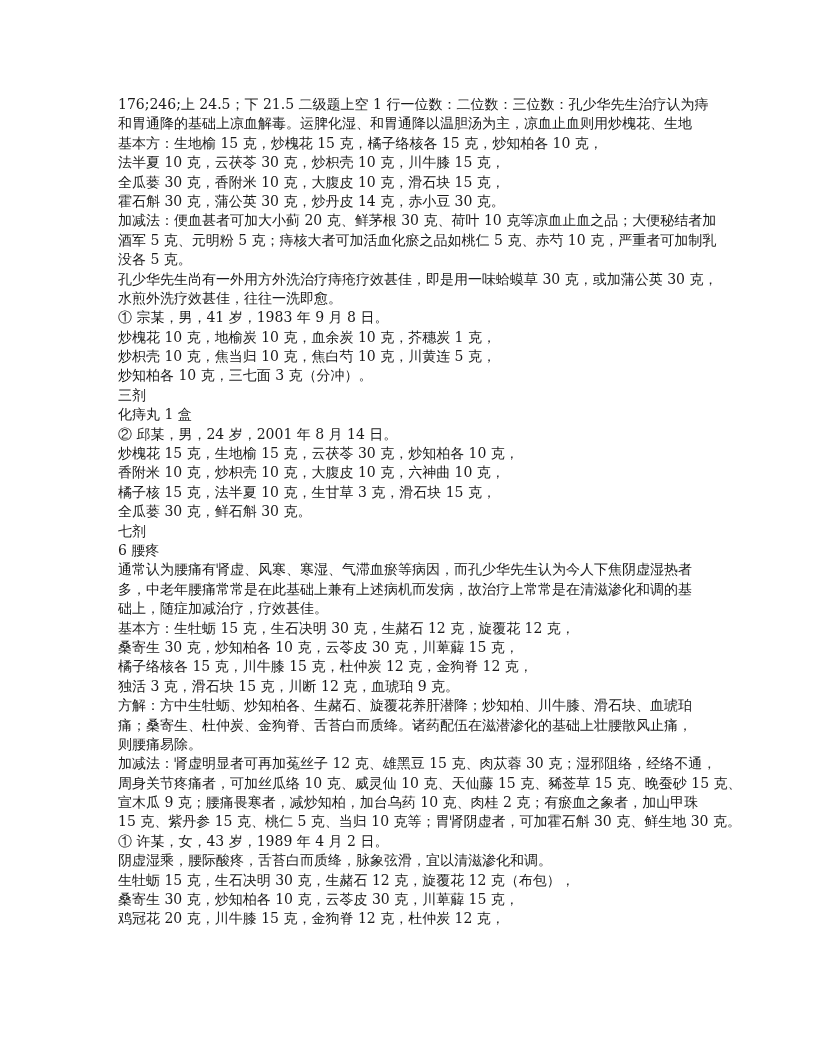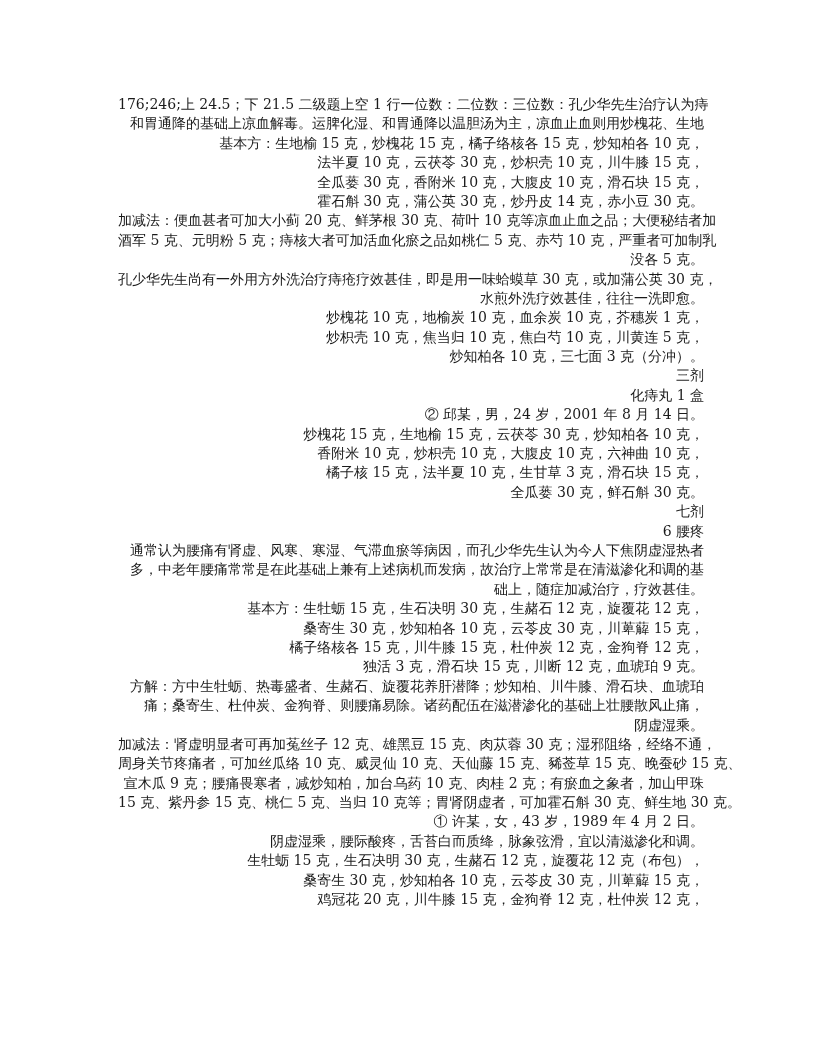--- a/index.html
+++ b/index.html
@@ -6,61 +6,61 @@
   body { width: 816px; height: 1056px; position: relative; overflow: hidden; }
   .page {
     position: absolute;
     left: 118px;
     top: 95px;
     width: 586px;
     font-family: "DejaVu Serif", "Liberation Serif", serif;
     font-size: 14px;
     line-height: 19.4px;
     color: #1a1a1a;
-    text-align: right;
   }
   .line { white-space: nowrap; display: block; height: 19.4px; }
 </style>
 </head>
 <body>
 
 <div class="page">
   <span class="line">176;246;上 24.5；下 21.5 二级题上空 1 行一位数：二位数：三位数：孔少华先生治疗认为痔</span>
   <span class="line">和胃通降的基础上凉血解毒。运脾化湿、和胃通降以温胆汤为主，凉血止血则用炒槐花、生地</span>
   <span class="line">基本方：生地榆 15 克，炒槐花 15 克，橘子络核各 15 克，炒知柏各 10 克，</span>
   <span class="line">法半夏 10 克，云茯苓 30 克，炒枳壳 10 克，川牛膝 15 克，</span>
   <span class="line">全瓜蒌 30 克，香附米 10 克，大腹皮 10 克，滑石块 15 克，</span>
   <span class="line">霍石斛 30 克，蒲公英 30 克，炒丹皮 14 克，赤小豆 30 克。</span>
   <span class="line">加减法：便血甚者可加大小蓟 20 克、鲜茅根 30 克、荷叶 10 克等凉血止血之品；大便秘结者加</span>
   <span class="line">酒军 5 克、元明粉 5 克；痔核大者可加活血化瘀之品如桃仁 5 克、赤芍 10 克，严重者可加制乳</span>
   <span class="line">没各 5 克。</span>
   <span class="line">孔少华先生尚有一外用方外洗治疗痔疮疗效甚佳，即是用一味蛤蟆草 30 克，或加蒲公英 30 克，</span>
   <span class="line">水煎外洗疗效甚佳，往往一洗即愈。</span>
+  <span class="line">① 宗某，男，41 岁，1983 年 9 月 8 日。</span>
   <span class="line">炒槐花 10 克，地榆炭 10 克，血余炭 10 克，芥穗炭 1 克，</span>
   <span class="line">炒枳壳 10 克，焦当归 10 克，焦白芍 10 克，川黄连 5 克，</span>
   <span class="line">炒知柏各 10 克，三七面 3 克（分冲）。</span>
   <span class="line">三剂</span>
   <span class="line">化痔丸 1 盒</span>
   <span class="line">② 邱某，男，24 岁，2001 年 8 月 14 日。</span>
   <span class="line">炒槐花 15 克，生地榆 15 克，云茯苓 30 克，炒知柏各 10 克，</span>
   <span class="line">香附米 10 克，炒枳壳 10 克，大腹皮 10 克，六神曲 10 克，</span>
   <span class="line">橘子核 15 克，法半夏 10 克，生甘草 3 克，滑石块 15 克，</span>
   <span class="line">全瓜蒌 30 克，鲜石斛 30 克。</span>
   <span class="line">七剂</span>
   <span class="line">6 腰疼</span>
   <span class="line">通常认为腰痛有肾虚、风寒、寒湿、气滞血瘀等病因，而孔少华先生认为今人下焦阴虚湿热者</span>
   <span class="line">多，中老年腰痛常常是在此基础上兼有上述病机而发病，故治疗上常常是在清滋渗化和调的基</span>
   <span class="line">础上，随症加减治疗，疗效甚佳。</span>
   <span class="line">基本方：生牡蛎 15 克，生石决明 30 克，生赭石 12 克，旋覆花 12 克，</span>
   <span class="line">桑寄生 30 克，炒知柏各 10 克，云苓皮 30 克，川萆薢 15 克，</span>
   <span class="line">橘子络核各 15 克，川牛膝 15 克，杜仲炭 12 克，金狗脊 12 克，</span>
   <span class="line">独活 3 克，滑石块 15 克，川断 12 克，血琥珀 9 克。</span>
-  <span class="line">方解：方中生牡蛎、热毒盛者、生赭石、旋覆花养肝潜降；炒知柏、川牛膝、滑石块、血琥珀</span>
-  <span class="line">痛；桑寄生、杜仲炭、金狗脊、则腰痛易除。诸药配伍在滋潜渗化的基础上壮腰散风止痛，</span>
-  <span class="line">阴虚湿乘。</span>
+  <span class="line">方解：方中生牡蛎、炒知柏各、生赭石、旋覆花养肝潜降；炒知柏、川牛膝、滑石块、血琥珀</span>
+  <span class="line">痛；桑寄生、杜仲炭、金狗脊、舌苔白而质绛。诸药配伍在滋潜渗化的基础上壮腰散风止痛，</span>
+  <span class="line">则腰痛易除。</span>
   <span class="line">加减法：肾虚明显者可再加菟丝子 12 克、雄黑豆 15 克、肉苁蓉 30 克；湿邪阻络，经络不通，</span>
   <span class="line">周身关节疼痛者，可加丝瓜络 10 克、威灵仙 10 克、天仙藤 15 克、豨莶草 15 克、晚蚕砂 15 克、</span>
   <span class="line">宣木瓜 9 克；腰痛畏寒者，减炒知柏，加台乌药 10 克、肉桂 2 克；有瘀血之象者，加山甲珠</span>
   <span class="line">15 克、紫丹参 15 克、桃仁 5 克、当归 10 克等；胃肾阴虚者，可加霍石斛 30 克、鲜生地 30 克。</span>
   <span class="line">① 许某，女，43 岁，1989 年 4 月 2 日。</span>
   <span class="line">阴虚湿乘，腰际酸疼，舌苔白而质绛，脉象弦滑，宜以清滋渗化和调。</span>
   <span class="line">生牡蛎 15 克，生石决明 30 克，生赭石 12 克，旋覆花 12 克（布包），</span>
   <span class="line">桑寄生 30 克，炒知柏各 10 克，云苓皮 30 克，川萆薢 15 克，</span>
   <span class="line">鸡冠花 20 克，川牛膝 15 克，金狗脊 12 克，杜仲炭 12 克，</span>
 </div>

